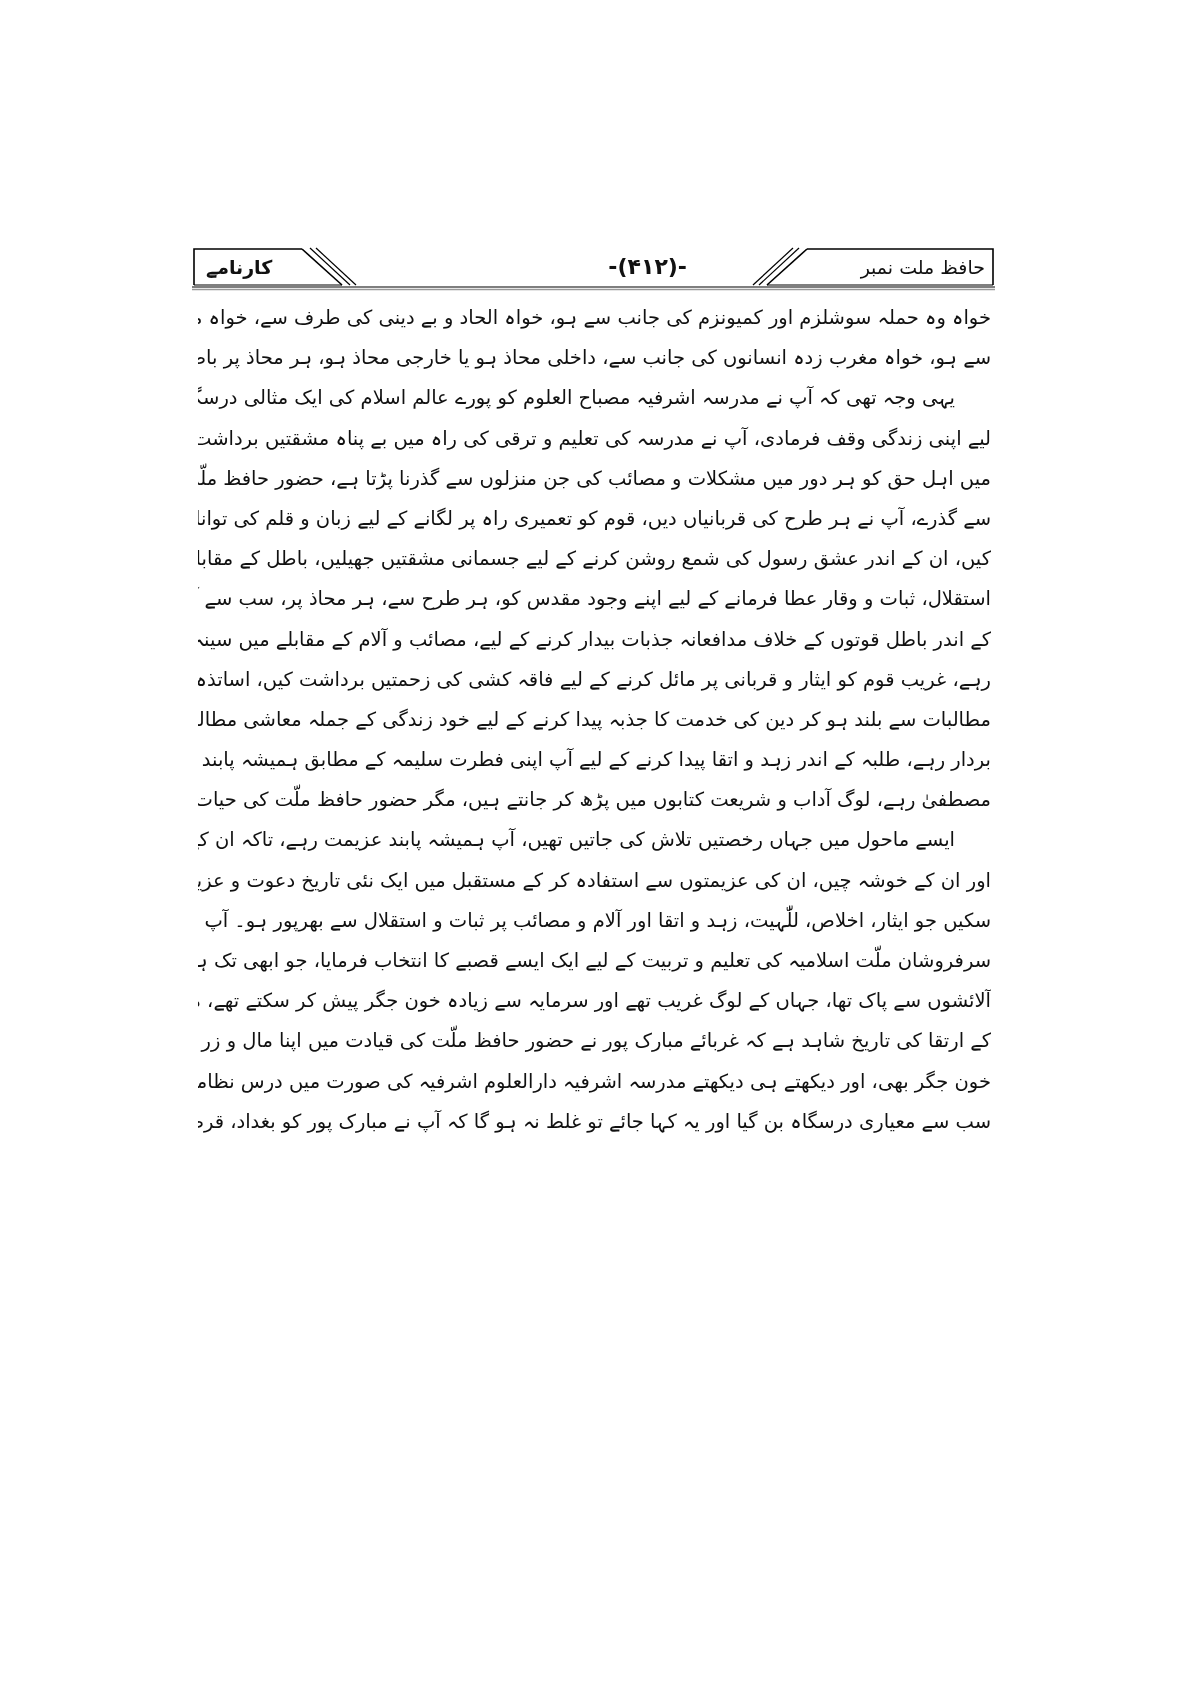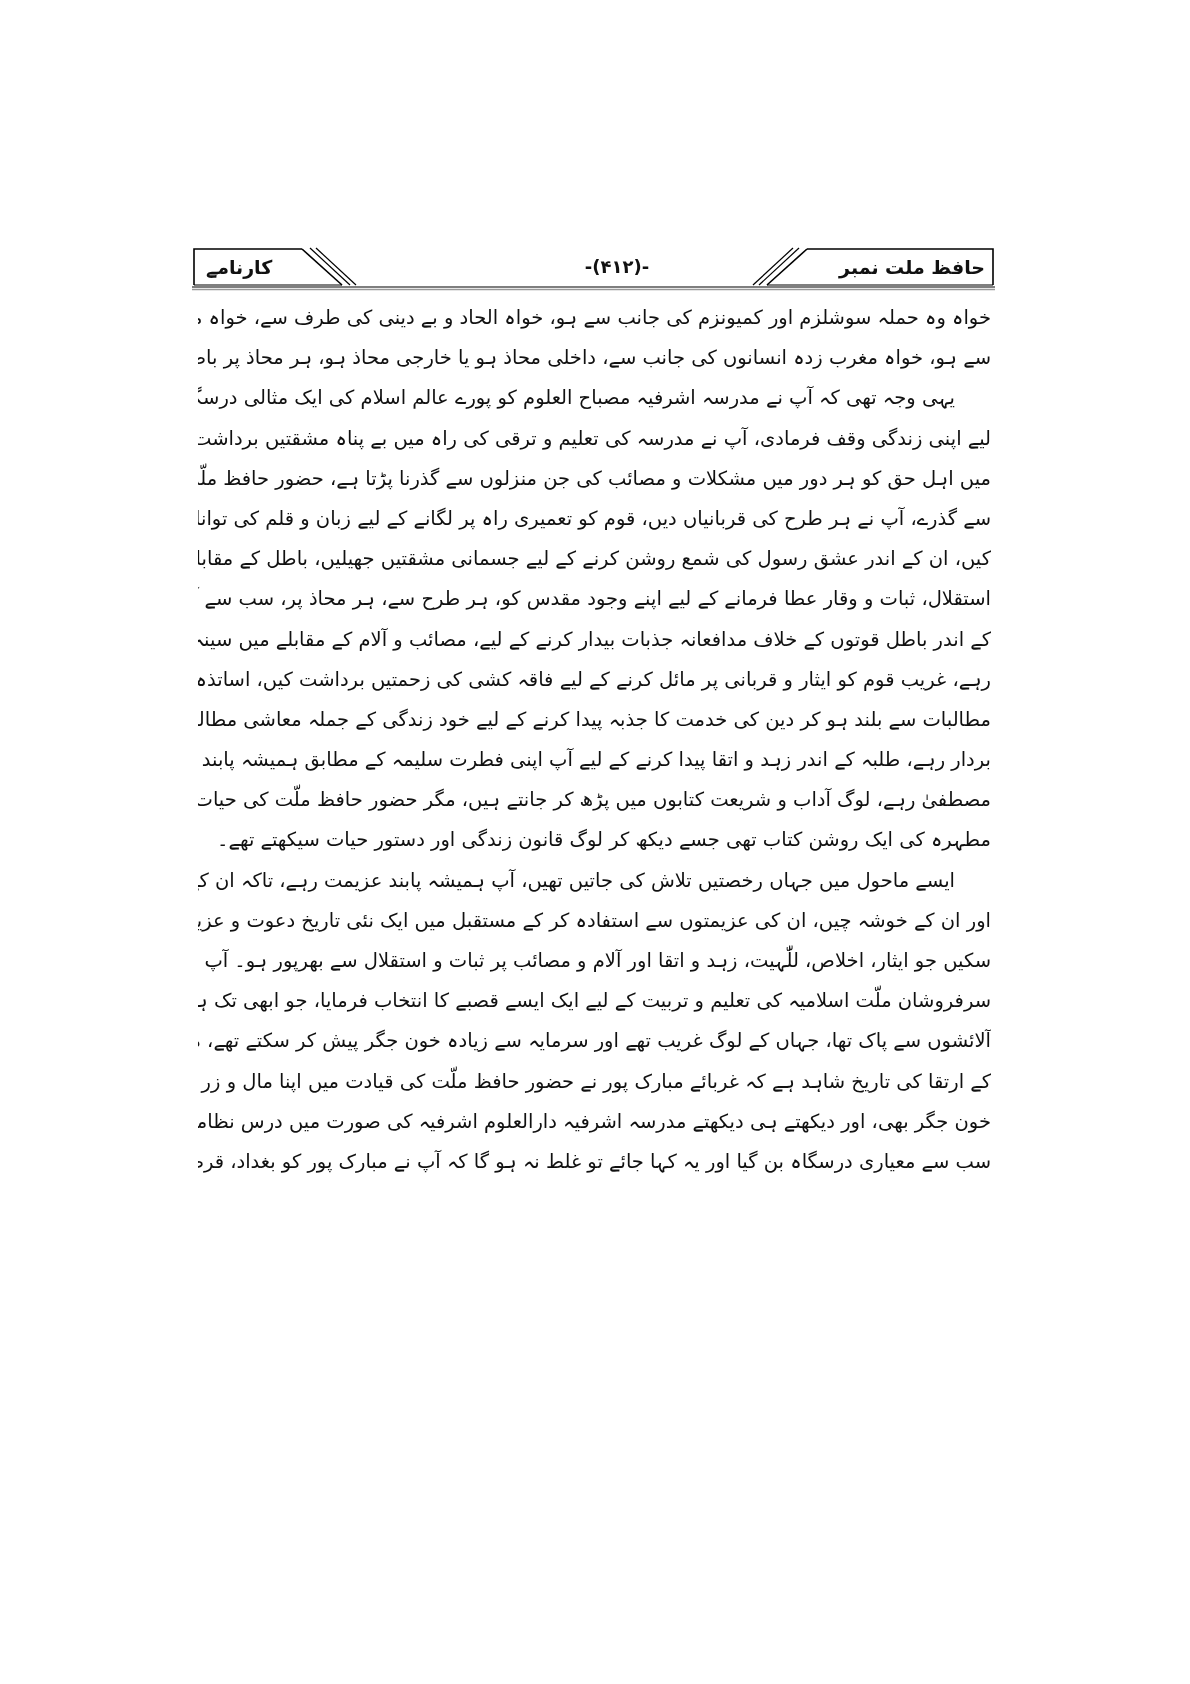--- a/index.html
+++ b/index.html
@@ -34,42 +34,42 @@
       width: 803px; height: 44px;
     }
     .hdr-right {
       position: absolute;
       right: 10px;
       top: 4px;
       height: 32px;
       direction: rtl;
       font-size: 19px;
       line-height: 32px;
-      font-weight: bold;
+      font-weight: normal;
       white-space: nowrap;
     }
     .hdr-left {
       position: absolute;
       left: 14px;
       top: 4px;
       height: 16px;
       direction: rtl;
       font-size: 19px;
       line-height: 32px;
       font-weight: bold;
       white-space: nowrap;
     }
     .hdr-center {
       position: absolute;
       left: 355px;
       width: 140px;
       top: 4px;
       height: 32px;
-      text-align: center;
-      font-size: 18px;
+      text-align: right;
+      font-size: 22px;
       line-height: 32px;
       font-weight: bold;
       white-space: nowrap;
     }
     
     .body-text {
       position: absolute;
       left: 198px;
       top: 298px;
       width: 793px;
@@ -129,21 +129,20 @@
     <span class="line">لیے اپنی زندگی وقف فرمادی، آپ نے مدرسہ کی تعلیم و ترقی کی راہ میں بے پناہ مشقتیں برداشت کیں، تعمیر ملت کی راہ</span>
     <span class="line">میں اہل حق کو ہر دور میں مشکلات و مصائب کی جن منزلوں سے گذرنا پڑتا ہے، حضور حافظ ملّت ان تمام منازل</span>
     <span class="line">سے گذرے، آپ نے ہر طرح کی قربانیاں دیں، قوم کو تعمیری راہ پر لگانے کے لیے زبان و قلم کی توانائیاں صرف</span>
     <span class="line">کیں، ان کے اندر عشق رسول کی شمع روشن کرنے کے لیے جسمانی مشقتیں جھیلیں، باطل کے مقابلے میں صبر و</span>
     <span class="line">استقلال، ثبات و وقار عطا فرمانے کے لیے اپنے وجود مقدس کو، ہر طرح سے، ہر محاذ پر، سب سے آگے رکھا، قوم</span>
     <span class="line">کے اندر باطل قوتوں کے خلاف مدافعانہ جذبات بیدار کرنے کے لیے، مصائب و آلام کے مقابلے میں سینہ سپر</span>
     <span class="line">رہے، غریب قوم کو ایثار و قربانی پر مائل کرنے کے لیے فاقہ کشی کی زحمتیں برداشت کیں، اساتذہ کے اندر دنیاوی</span>
     <span class="line">مطالبات سے بلند ہو کر دین کی خدمت کا جذبہ پیدا کرنے کے لیے خود زندگی کے جملہ معاشی مطالبات سے دست</span>
     <span class="line">بردار رہے، طلبہ کے اندر زہد و اتقا پیدا کرنے کے لیے آپ اپنی فطرت سلیمہ کے مطابق ہمیشہ پابند شریعت و سنت</span>
     <span class="line">مصطفیٰ رہے، لوگ آداب و شریعت کتابوں میں پڑھ کر جانتے ہیں، مگر حضور حافظ ملّت کی حیات مقدسہ شریعت</span>
-    <span class="line last">مطہرہ کی ایک روشن کتاب تھی جسے دیکھ کر لوگ قانون زندگی اور دستور حیات سیکھتے تھے۔</span>
     <span class="line indent">ایسے ماحول میں جہاں رخصتیں تلاش کی جاتیں تھیں، آپ ہمیشہ پابند عزیمت رہے، تاکہ ان کے طلبہ</span>
     <span class="line">اور ان کے خوشہ چیں، ان کی عزیمتوں سے استفادہ کر کے مستقبل میں ایک نئی تاریخ دعوت و عزیمت مرتب کر</span>
     <span class="line">سکیں جو ایثار، اخلاص، للّٰہیت، زہد و اتقا اور آلام و مصائب پر ثبات و استقلال سے بھرپور ہو۔ آپ نے</span>
     <span class="line">سرفروشان ملّت اسلامیہ کی تعلیم و تربیت کے لیے ایک ایسے قصبے کا انتخاب فرمایا، جو ابھی تک ہر طرح کی غیر دینی</span>
     <span class="line">آلائشوں سے پاک تھا، جہاں کے لوگ غریب تھے اور سرمایہ سے زیادہ خون جگر پیش کر سکتے تھے، مگر اشرفیہ</span>
     <span class="line">کے ارتقا کی تاریخ شاہد ہے کہ غربائے مبارک پور نے حضور حافظ ملّت کی قیادت میں اپنا مال و زر بھی پیش کیا اور</span>
     <span class="line">خون جگر بھی، اور دیکھتے ہی دیکھتے مدرسہ اشرفیہ دارالعلوم اشرفیہ کی صورت میں درس نظامیہ کی سب سے عظیم اور</span>
     <span class="line">سب سے معیاری درسگاہ بن گیا اور یہ کہا جائے تو غلط نہ ہو گا کہ آپ نے مبارک پور کو بغداد، قرطبہ، طلیطلہ،</span>
   </div>
 

